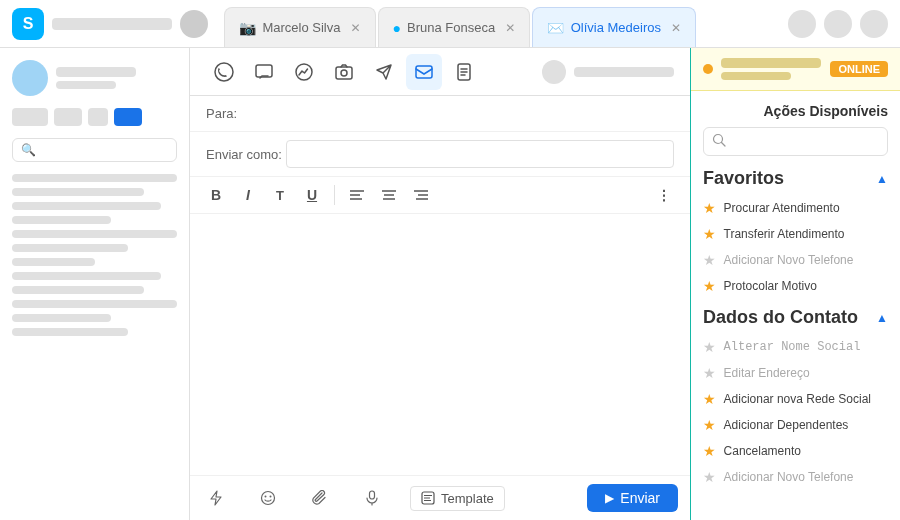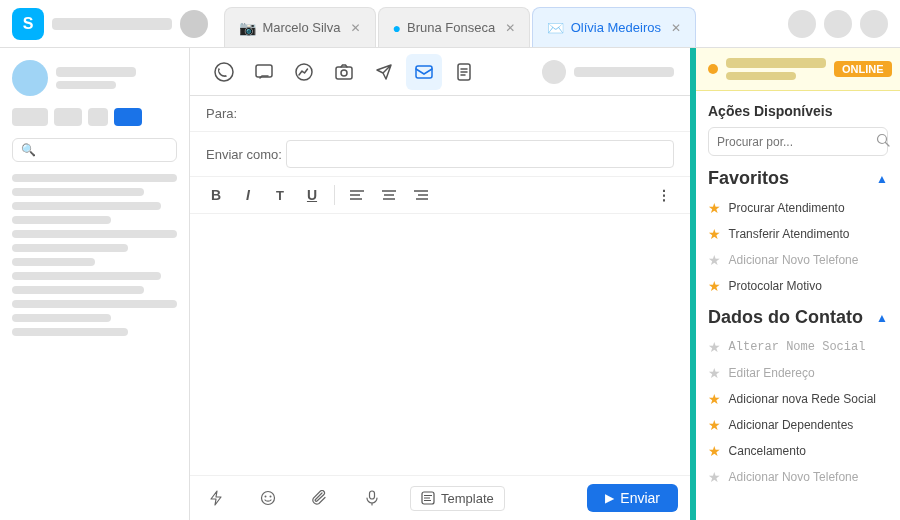--- a/index.html
+++ b/index.html
@@ -308,21 +308,21 @@
       cursor: pointer;
       font-size: 14px;
       font-weight: 500;
     }
     .send-btn .play-icon { font-size: 12px; }
 
     
     .right-panel {
       width: 210px;
       background: #fff;
-      border-left: 6px solid #14b8a6;
+      border-left: 1px solid #14b8a6;
       flex-shrink: 0;
       display: flex;
       flex-direction: column;
       overflow: hidden;
     }
 
     
     .rp-header-card {
       background: #fffde7;
       border-bottom: 1px solid #f0e68c;
@@ -353,20 +353,21 @@
     .rp-body {
       flex: 1;
       overflow-y: auto;
       padding: 12px;
     }
     .rp-section-title {
       font-size: 14px;
       font-weight: 600;
       color: #333;
       margin-bottom: 8px;
+      text-align: right;
     }
     .rp-search {
       display: flex;
       align-items: center;
       border: 1px solid #e0e0e0;
       border-radius: 6px;
       padding: 5px 8px;
       gap: 4px;
       margin-bottom: 12px;
     }
@@ -620,21 +621,20 @@
         <div class="rp-header-sk1 skeleton"></div>
         <div class="rp-header-sk2 skeleton"></div>
       </div>
       <div class="rp-badge">ONLINE</div>
     </div>
 
     <div class="rp-body">
       <div class="rp-section-title">Ações Disponíveis</div>
 
       <div class="rp-search">
-        <input type="text" placeholder="Procurar por..." style="">
         <span class="rp-search-icon">
           <svg width="14" height="14" viewBox="0 0 14 14" fill="none">
               <circle cx="6" cy="6" r="4.5" stroke="#999" stroke-width="1.2"></circle>
               <line x1="9.5" y1="9.5" x2="13" y2="13" stroke="#999" stroke-width="1.2" stroke-linecap="round"></line>
             </svg>
         </span>
       </div>
 
       <div class="rp-category-header">
         <span class="rp-category-label">Favoritos</span>

